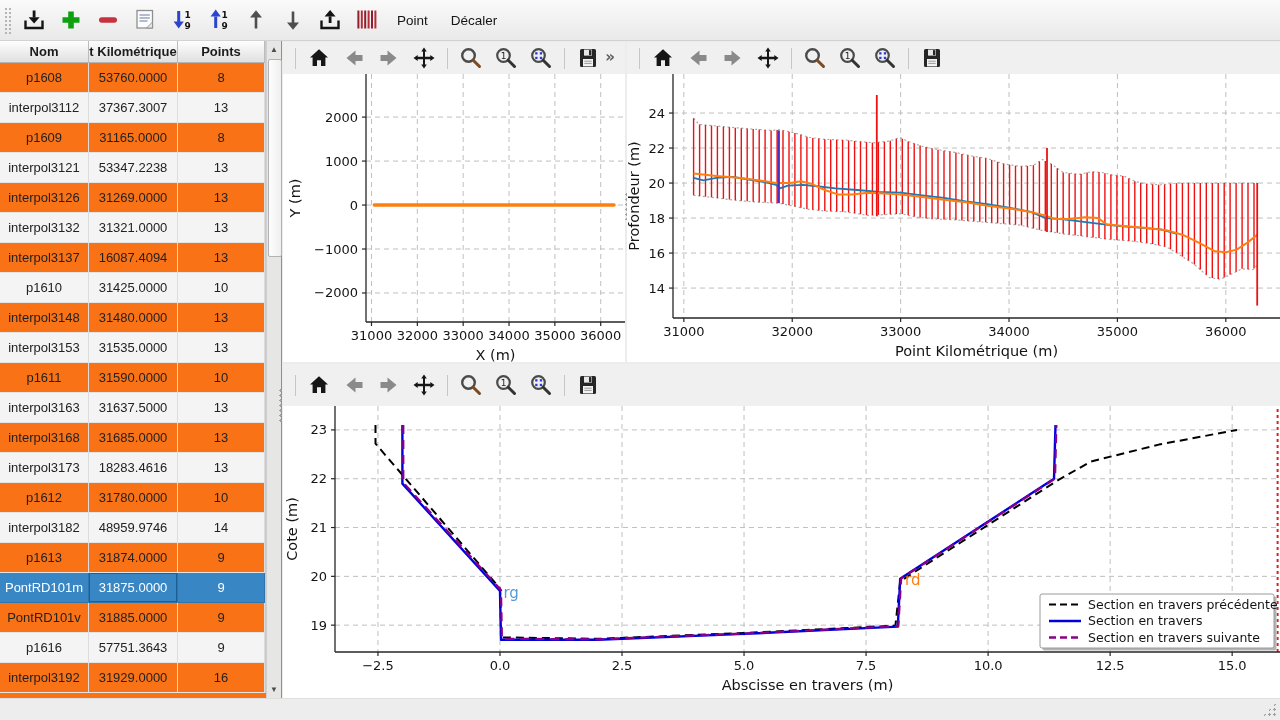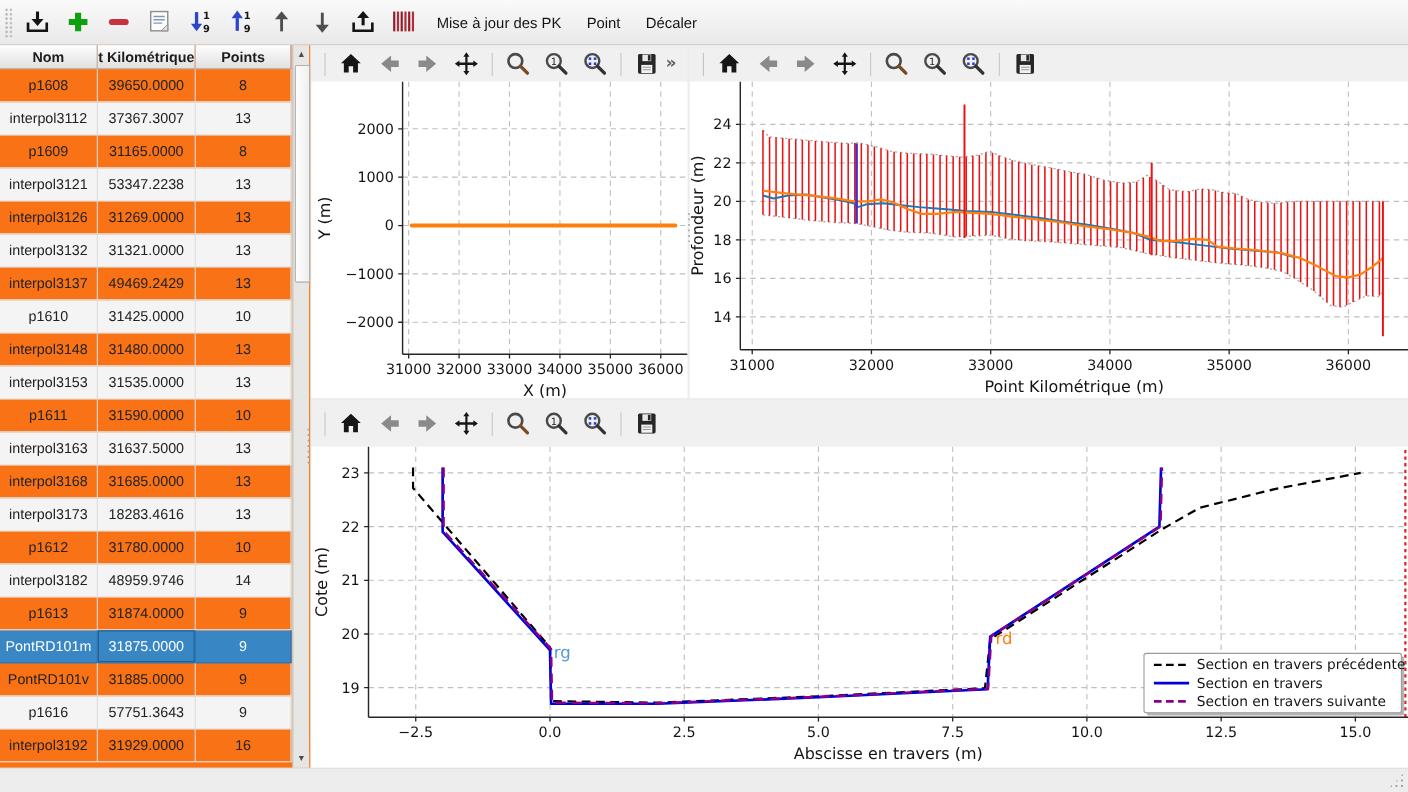--- a/index.html
+++ b/index.html
@@ -156,36 +156,35 @@
       <rect x="3.4" y="3.5" width="2" height="18" fill="#8f1f2c"></rect>
       <rect x="6.8" y="3.5" width="2" height="18" fill="#b32c39"></rect>
       <rect x="10.2" y="3.5" width="2" height="18" fill="#8f1f2c"></rect>
       <rect x="13.6" y="3.5" width="2" height="18" fill="#b32c39"></rect>
       <rect x="17.0" y="3.5" width="2" height="18" fill="#8f1f2c"></rect>
       <rect x="20.4" y="3.5" width="2" height="18" fill="#b32c39"></rect>
     </svg>
       </span>
   </button>
 
-  <button class="tbtn-text">Mise à jour des PK</button>
   <button class="tbtn-text">Point</button>
   <button class="tbtn-text">Décaler</button>
 </div>
 
 <div class="left-panel">
   <div class="pk-table">
     <div class="thead">
       <div class="c0">Nom</div>
       <div class="c1">t Kilométrique</div>
       <div class="c2">Points</div>
     </div>
     <div>
         <div class="trow">
           <div class="tcell c0">p1608</div>
-          <div class="tcell c1">39650.0000</div>
+          <div class="tcell c1">53760.0000</div>
           <div class="tcell c2">8</div>
         </div>
         <div class="trow">
           <div class="tcell c0">interpol3112</div>
           <div class="tcell c1">37367.3007</div>
           <div class="tcell c2">13</div>
         </div>
         <div class="trow">
           <div class="tcell c0">p1609</div>
           <div class="tcell c1">31165.0000</div>
@@ -201,21 +200,21 @@
           <div class="tcell c1">31269.0000</div>
           <div class="tcell c2">13</div>
         </div>
         <div class="trow">
           <div class="tcell c0">interpol3132</div>
           <div class="tcell c1">31321.0000</div>
           <div class="tcell c2">13</div>
         </div>
         <div class="trow">
           <div class="tcell c0">interpol3137</div>
-          <div class="tcell c1">49469.2429</div>
+          <div class="tcell c1">16087.4094</div>
           <div class="tcell c2">13</div>
         </div>
         <div class="trow">
           <div class="tcell c0">p1610</div>
           <div class="tcell c1">31425.0000</div>
           <div class="tcell c2">10</div>
         </div>
         <div class="trow">
           <div class="tcell c0">interpol3148</div>
           <div class="tcell c1">31480.0000</div>

